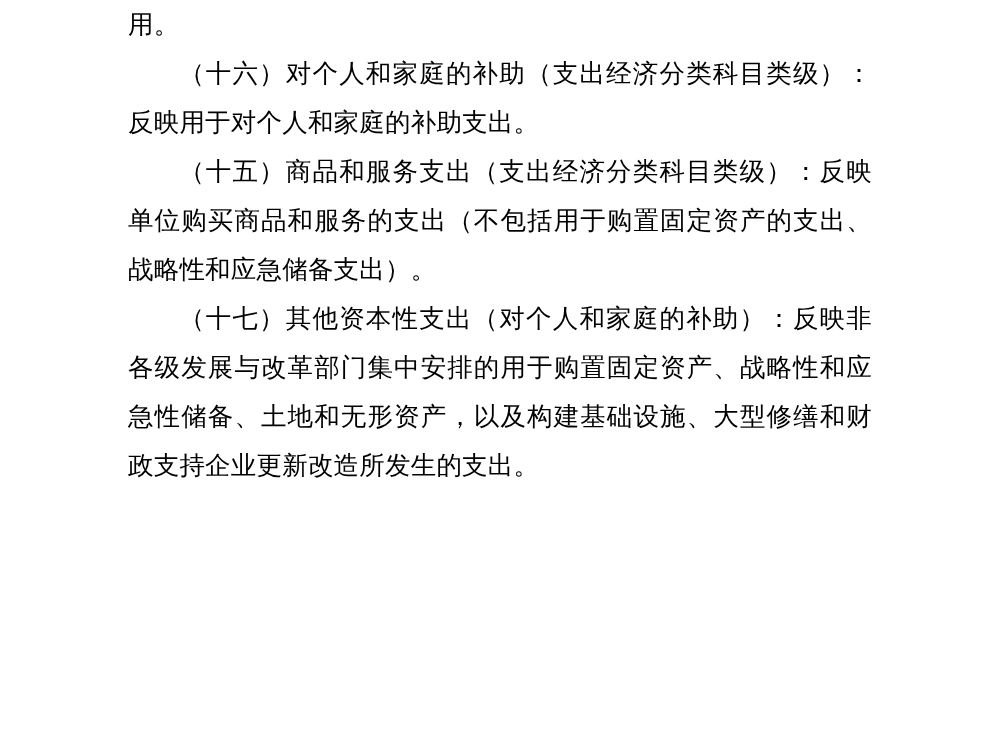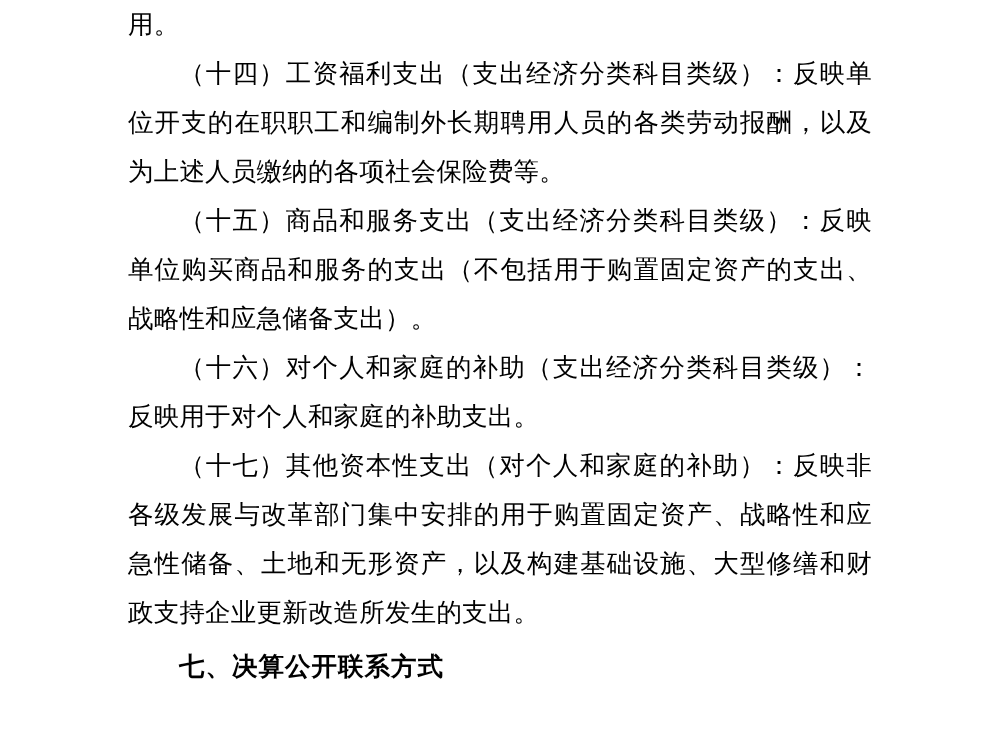--- a/index.html
+++ b/index.html
@@ -45,26 +45,24 @@
     height: 5px;
   }
 </style>
 </head>
 <body>
 
 <div class="page">
 
   <p class="para">用。</p>
 
-  <p class="para indent">（十四）工资福利支出（支出经济分类科目类级）：反映单位开支的在职职工和编制外长期聘用人员的各类劳动报酬，以及为上述人员缴纳的各项社会保险费等。</p>
+
+  <p class="para indent">（十六）对个人和家庭的补助（支出经济分类科目类级）：反映用于对个人和家庭的补助支出。</p>
 
   <p class="para indent">（十五）商品和服务支出（支出经济分类科目类级）：反映单位购买商品和服务的支出（不包括用于购置固定资产的支出、战略性和应急储备支出）。</p>
-
-  <p class="para indent">（十六）对个人和家庭的补助（支出经济分类科目类级）：反映用于对个人和家庭的补助支出。</p>
 
   <p class="para indent">（十七）其他资本性支出（对个人和家庭的补助）：反映非各级发展与改革部门集中安排的用于购置固定资产、战略性和应急性储备、土地和无形资产，以及构建基础设施、大型修缮和财政支持企业更新改造所发生的支出。</p>
 
   <div class="gap"></div>
 
-  <h2 class="heading">七、决算公开联系方式</h2>
 
 
 </div>
 
 </body></html>

